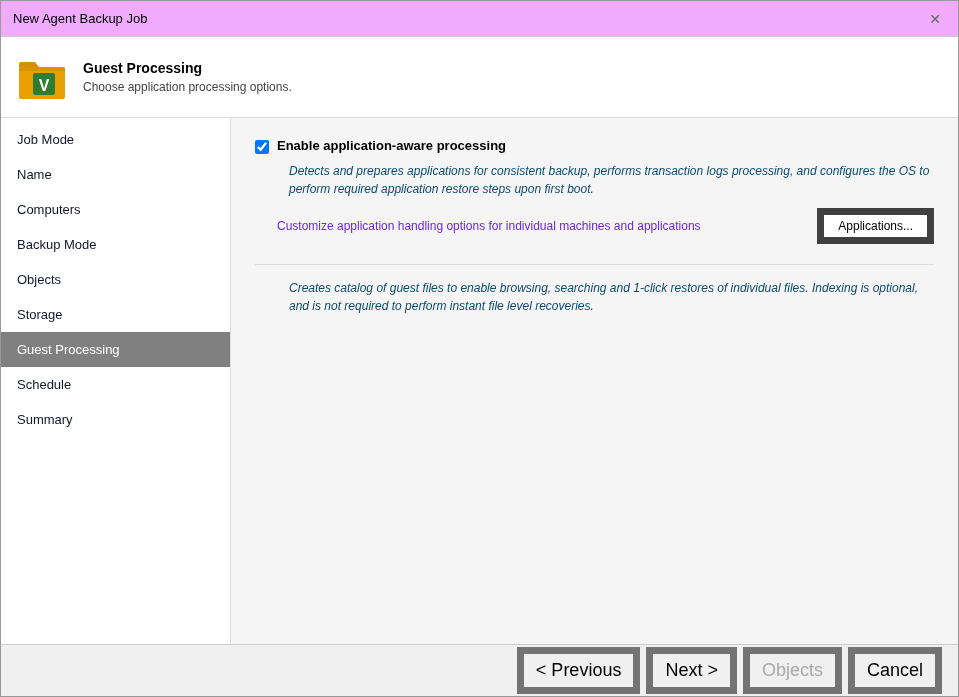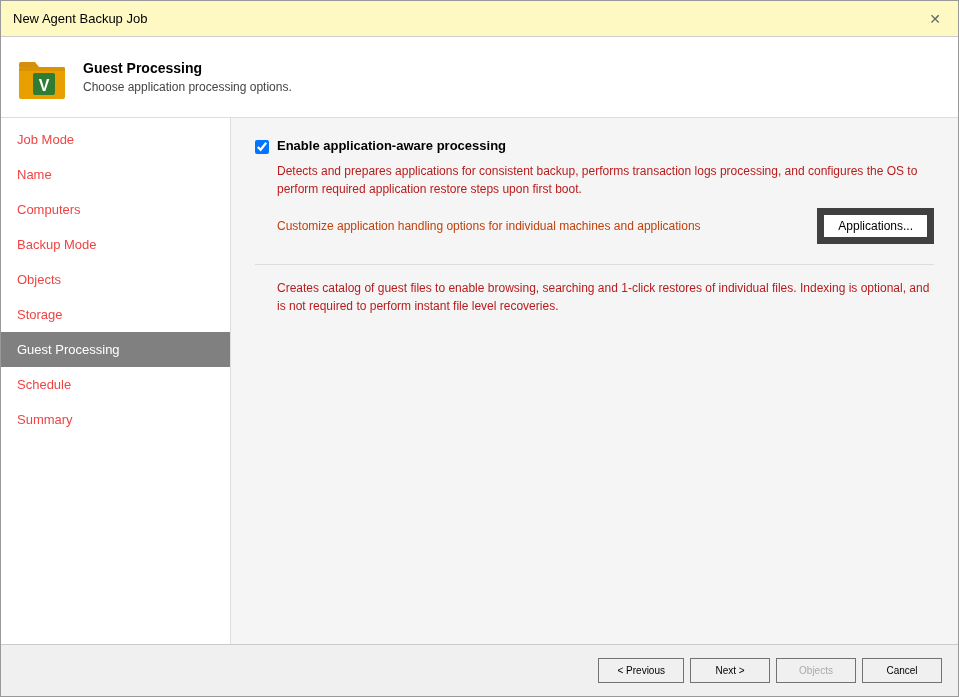--- a/index.html
+++ b/index.html
@@ -15,21 +15,21 @@
     .dialog {
       width: 959px;
       height: 697px;
       background: #f0f0f0;
       border: 1px solid #999;
       box-shadow: 2px 2px 10px rgba(0,0,0,0.3);
       display: flex;
       flex-direction: column;
     }
     .title-bar {
-      background: #fef9c3;
+      background: #f0abfc;
       border-bottom: 1px solid #ccc;
       padding: 8px 12px;
       display: flex;
       align-items: center;
       justify-content: space-between;
       height: 36px;
     }
     .title-bar-text {
       font-size: 13px;
       font-weight: normal;
@@ -79,21 +79,21 @@
     .sidebar {
       width: 230px;
       background: white;
       border-right: 1px solid #ddd;
       padding: 4px 0;
       flex-shrink: 0;
     }
     .sidebar-item {
       padding: 10px 16px;
       cursor: pointer;
-      color: #ef4444;
+      color: #0f172a;
       font-size: 13px;
     }
     .sidebar-item.active {
       background: #808080;
       color: white;
     }
     .content-area {
       flex: 1;
       background: #f5f5f5;
       padding: 20px 24px;
@@ -115,35 +115,36 @@
       height: 14px;
       flex-shrink: 0;
     }
     .checkbox-label {
       font-weight: bold;
       font-size: 13px;
       color: #000;
     }
     .section-desc {
       font-size: 12px;
-      color: #b91c1c;
-      margin-left: 22px;
+      color: #0c4a6e;
+      margin-left: 34px;
       margin-bottom: 10px;
       line-height: 1.5;
+      font-style: italic;
     }
     .section-customize-row {
       display: flex;
       align-items: center;
       justify-content: space-between;
       margin-left: 22px;
       margin-bottom: 8px;
     }
     .section-customize-text {
       font-size: 12px;
-      color: #c2410c;
+      color: #6d28d9;
     }
     .btn-secondary {
       background: white;
       border: 7px solid #404040;
       padding: 4px 14px;
       font-size: 12px;
       cursor: pointer;
       min-width: 90px;
       color: #000;
     }
@@ -160,23 +161,23 @@
       border-top: 1px solid #ccc;
       padding: 10px 16px;
       display: flex;
       justify-content: flex-end;
       gap: 6px;
       height: 52px;
       align-items: center;
     }
     .btn-footer {
       background: #f0f0f0;
-      border: 1px solid #737373;
-      padding: 6px 18px;
-      font-size: 10px;
+      border: 7px solid #737373;
+      padding: 6px 12px;
+      font-size: 18px;
       cursor: pointer;
       min-width: 80px;
       color: #000;
     }
     .btn-footer:disabled { color: #aaa; cursor: default; }
     
     .veeam-icon {
       position: relative;
       width: 52px;
       height: 52px;

